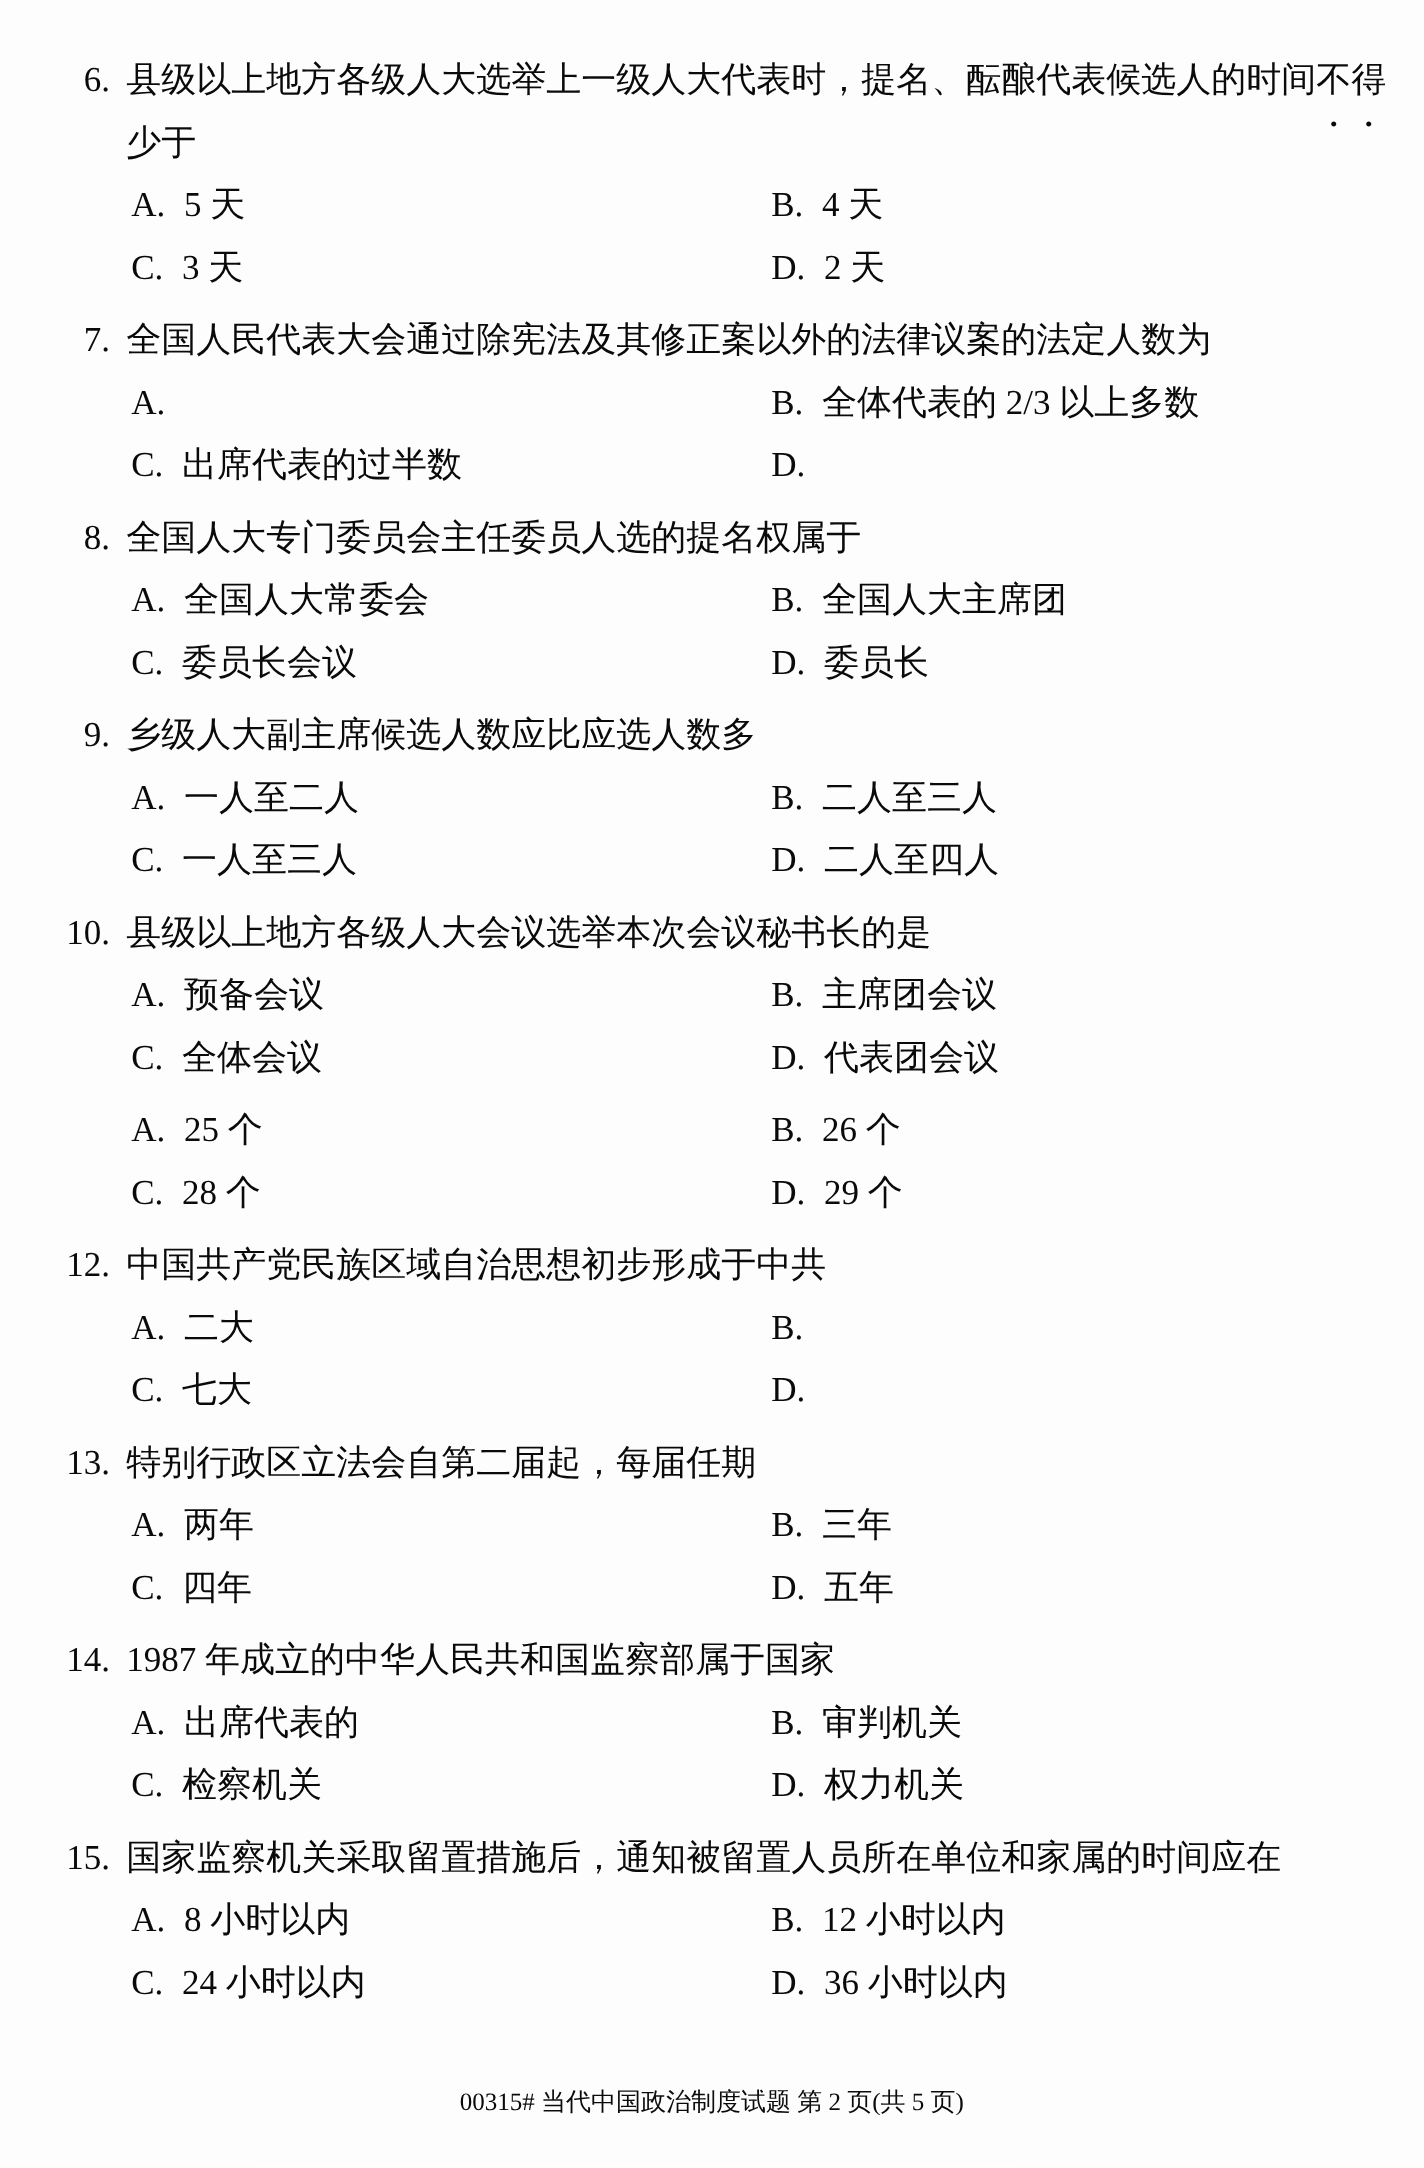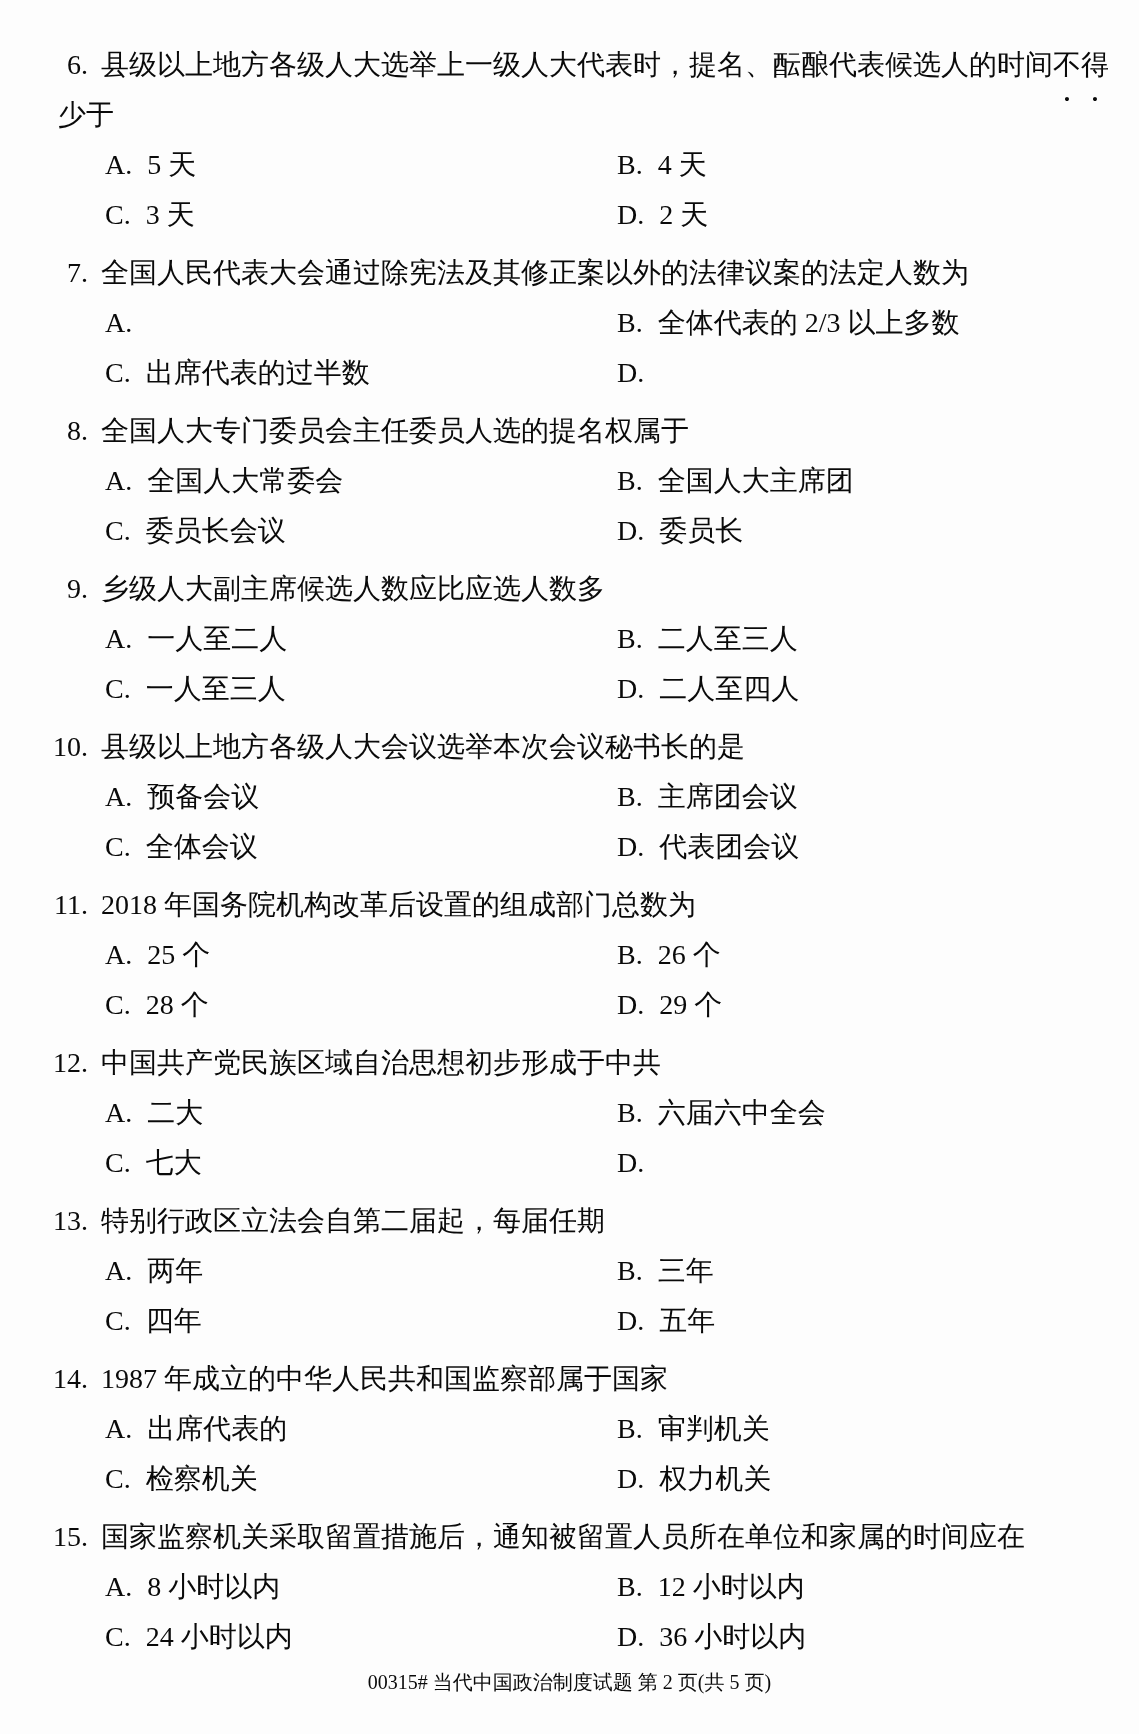--- a/index.html
+++ b/index.html
@@ -32,21 +32,21 @@
   .q-num {
     flex: 0 0 88px;
     text-align: right;
   }
   .q-text {
     margin-left: 13px;
     white-space: nowrap;
     text-align: right;
   }
   .q-cont {
-    margin-left: 58px;
+    margin-left: 101px;
     height: 50px;
     line-height: 50px;
   }
   .options {
     margin-left: 105px;
     display: grid;
     grid-template-columns: 512px auto;
   }
   .opt {
     height: 50px;
@@ -210,24 +210,20 @@
         <span class="opt-text">全体会议</span>
       </div>
       <div class="opt">
         <span class="opt-label">D.</span>
         <span class="opt-text">代表团会议</span>
       </div>
     </div>
   </div>
 
   <div class="question">
-    <div class="q-header">
-      <span class="q-num">11.</span>
-      <span class="q-text"><span class="q-main">2018 年国务院机构改革后设置的组成部门总数为</span></span>
-    </div>
 
     <div class="options">
       <div class="opt">
         <span class="opt-label">A.</span>
         <span class="opt-text">25 个</span>
       </div>
       <div class="opt">
         <span class="opt-label">B.</span>
         <span class="opt-text">26 个</span>
       </div>
@@ -248,21 +244,20 @@
       <span class="q-text"><span class="q-main">中国共产党民族区域自治思想初步形成于中共</span></span>
     </div>
 
     <div class="options">
       <div class="opt">
         <span class="opt-label">A.</span>
         <span class="opt-text">二大</span>
       </div>
       <div class="opt">
         <span class="opt-label">B.</span>
-        <span class="opt-text">六届六中全会</span>
       </div>
       <div class="opt">
         <span class="opt-label">C.</span>
         <span class="opt-text">七大</span>
       </div>
       <div class="opt">
         <span class="opt-label">D.</span>
       </div>
     </div>
   </div>

